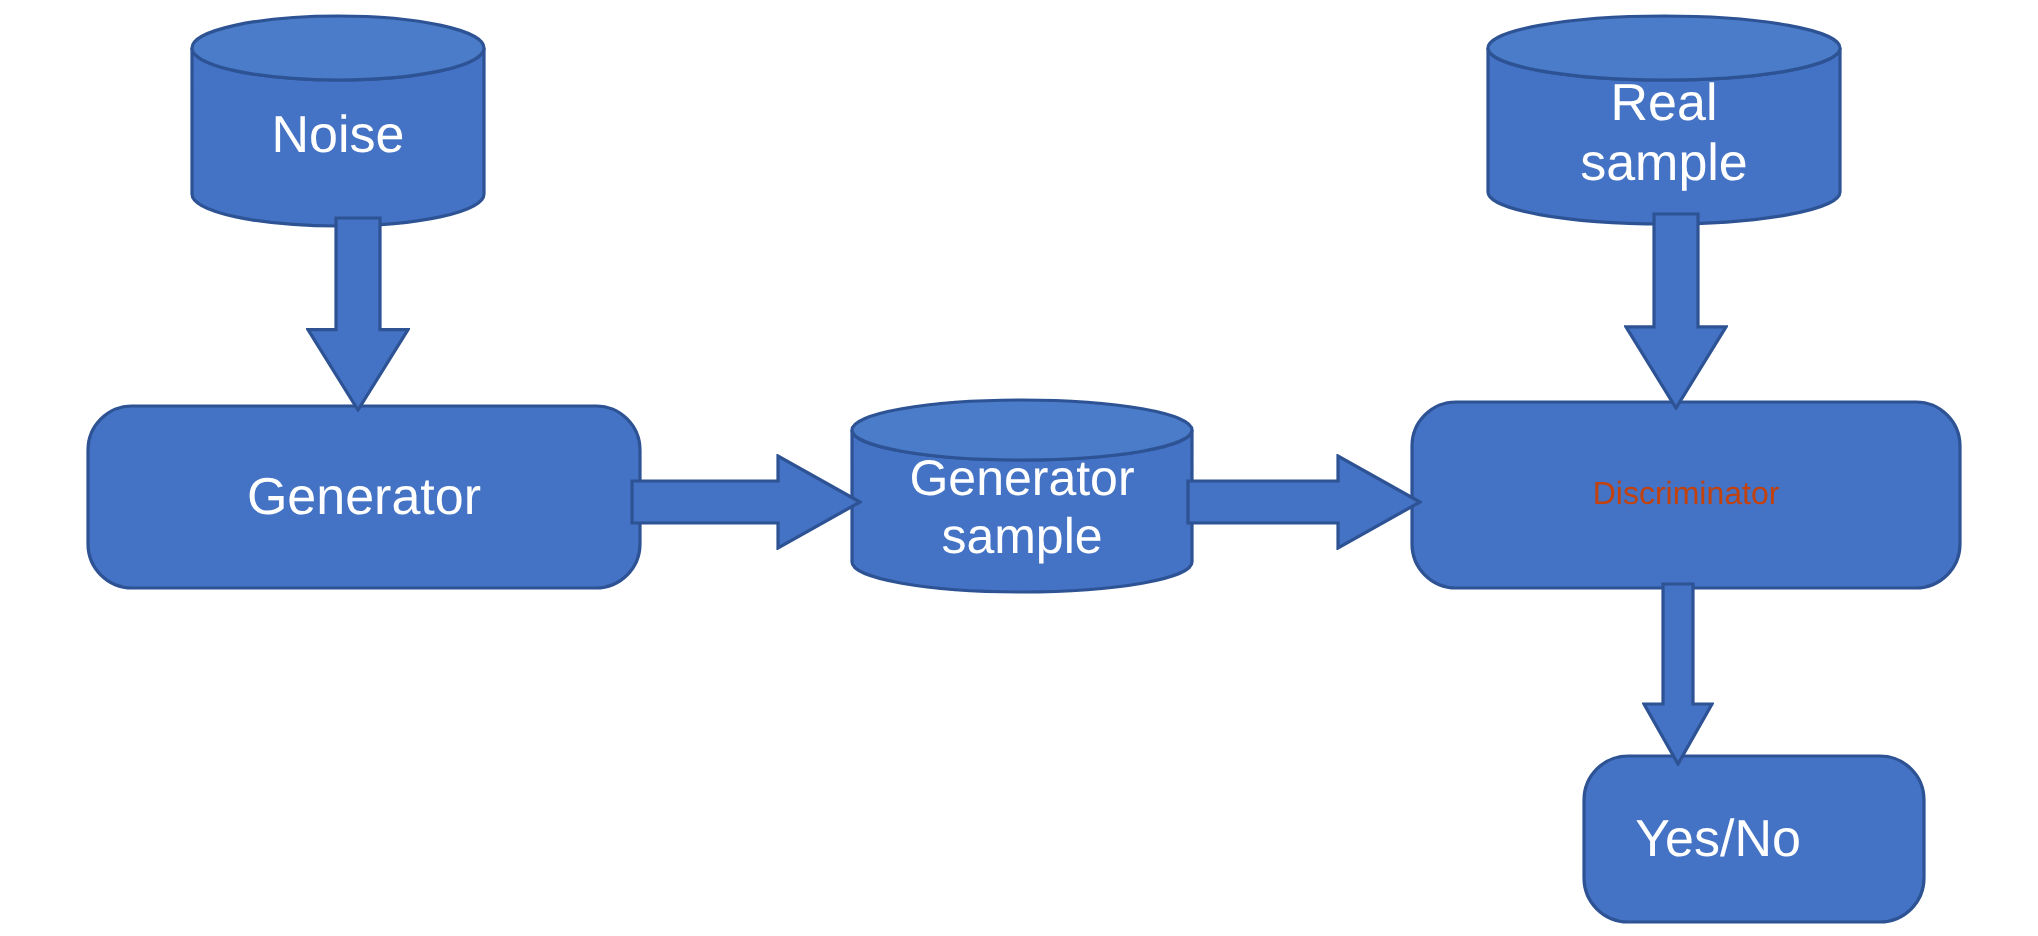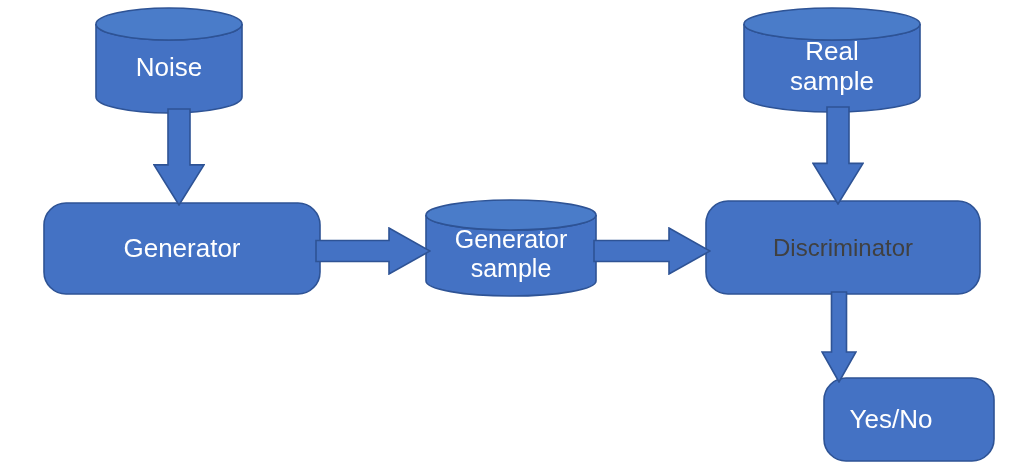--- a/index.html
+++ b/index.html
@@ -87,24 +87,24 @@
       <ellipse class="cyl-top" cx="89" cy="16" rx="88" ry="16" fill="#4A7CC9" stroke="#2E5395" stroke-width="1.6"></ellipse>
     </svg>
     <div class="node-label" id="label-real-sample" style="font-size: 26px; color: rgb(255, 255, 255); top: 50%; transform: translateY(-50%); margin-top: 7px;">Real
 sample</div>
   </div>
 
   <div class="node" id="node-discriminator" style="left: 670px; top: 200px; width: 276px; height: 95px;">
     <svg id="svg-discriminator" width="276" height="95" viewBox="0 0 276 95">
       <rect class="rrect" x="1" y="1" width="274" height="93" rx="22" ry="22" fill="#4472C4" stroke="#2E5395" stroke-width="1.6"></rect>
     </svg>
-    <div class="node-label" id="label-discriminator" style="font-size: 24px; color: #404040; top: 50%; transform: translateY(-50%);">Discriminator</div>
+    <div class="node-label" id="label-discriminator" style="font-size: 16px; color: #c2410c; top: 50%; transform: translateY(-50%);">Discriminator</div>
   </div>
 
-  <div class="node" id="node-yes-no" style="left: 752px; top: 377px; width: 172px; height: 85px; padding-left: 36px;">
+  <div class="node" id="node-yes-no" style="left: 720px; top: 377px; width: 172px; height: 85px; padding-left: 36px;">
     <svg id="svg-yes-no" width="172" height="85" viewBox="0 0 172 85">
       <rect class="rrect" x="1" y="1" width="170" height="83" rx="22" ry="22" fill="#4472C4" stroke="#2E5395" stroke-width="1.6"></rect>
     </svg>
     <div class="node-label" id="label-yes-no" style="font-size: 26px; color: rgb(255, 255, 255); top: 50%; transform: translateY(-50%);">Yes/No</div>
   </div>
 
   <div class="arrow" id="arrow-0" style="left: 118px; top: 108px; width: 52px; height: 98px;">
     <svg width="52" height="98" viewBox="0 0 52 98">
       <path class="arrow-path" d="M 15,1 L 37,1 L 37,56.84 L 51,56.84 L 26,97 L 1,56.84 L 15,56.84 Z" fill="#4472C4" stroke="#2E5395" stroke-width="1.6" stroke-linejoin="miter"></path>
     </svg>

